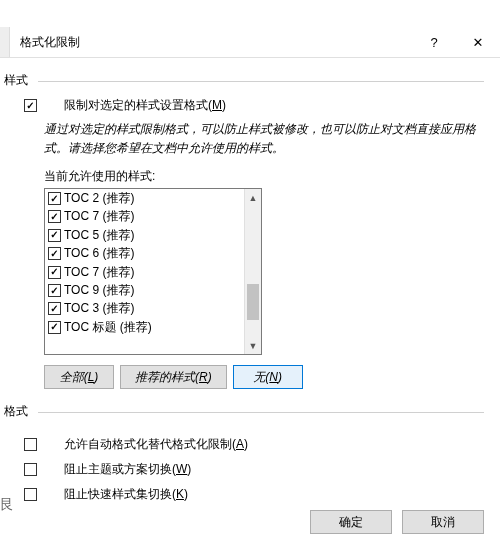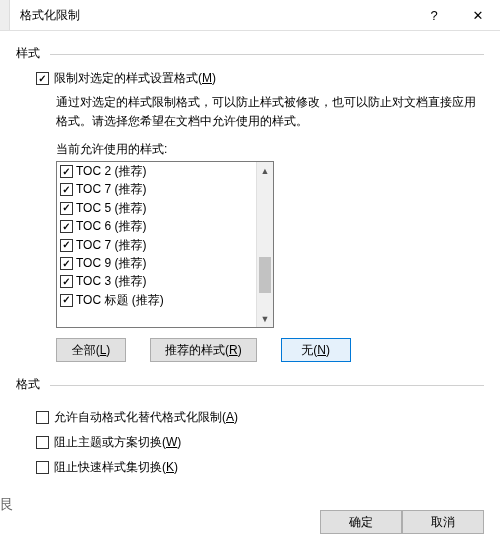--- a/index.html
+++ b/index.html
@@ -12,20 +12,21 @@
     width: 500px;
     height: 548px;
     overflow: hidden;
   }
   .titlebar {
     height: 31px;
     display: flex;
     align-items: center;
     border-bottom: 1px solid #e0e0e0;
     background: #fff;
+    margin-top: 27px;
   }
   .titlebar .lefticon {
     width: 10px; height: 100%;
     background: #eee;
     border-right: 1px solid #ddd;
     margin-right: 8px;
   }
   .titlebar .title {
     flex: 1;
     font-size: 12px;
@@ -35,21 +36,21 @@
     width: 44px;
     height: 100%;
     display: flex;
     align-items: center;
     justify-content: center;
     font-family: sans-serif;
     font-size: 13px;
     color: #000;
   }
   .content {
-    padding: 10px 16px 0 16px;
+    padding: 10px 16px 0 4px;
   }
   .grouplabel {
     font-size: 12px;
     margin: 4px 0 2px 0;
     position: relative;
   }
   .grouplabel::after {
     content: "";
     position: absolute;
     top: 50%;
@@ -58,37 +59,39 @@
     left: 34px;
     right: 0;
   }
   .indent {
     padding-left: 20px;
   }
   .checkbox-row {
     display: flex;
     align-items: center;
     margin: 8px 0 6px 0;
+    gap: 22px;
   }
   .checkbox {
     width: 13px; height: 13px;
     border: 1px solid #333;
     margin-right: 5px;
     display: flex;
     align-items: center;
     justify-content: center;
     font-size: 10px;
     line-height: 1;
     background: #fff;
   }
   .checkbox.checked::before { content: "✓"; color:#000; font-weight:bold; }
   .underline { text-decoration: underline; }
   .desc {
     margin: 4px 0 10px 0;
     line-height: 1.6;
+    font-style: italic;
   }
   .listlabel {
     margin-bottom: 3px;
   }
   .listbox {
     border: 1px solid #7a7a7a;
     height: 167px;
     width: 218px;
     position: relative;
     background: #fff;
@@ -127,41 +130,43 @@
     font-size: 9px; color:#555;
   }
   .scrollbar .thumb {
     position:absolute;
     left:2px; right:2px;
     top: 95px; height: 36px;
     background:#c2c2c2;
   }
   .btnrow {
     display: flex;
-    gap: 24px;
+    gap: 6px;
     margin: 10px 0 14px 0;
+    font-style: italic;
   }
   .btn {
     height: 24px;
     padding: 0 14px;
     border: 1px solid #adadad;
     background: #e1e1e1;
     display:flex;align-items:center;justify-content:center;
     font-size:12px;
     min-width: 70px;
   }
   .btn.hover {
     background: #e5f1fb;
     border-color: #0078d7;
   }
   .footer {
     position: absolute;
     bottom: 14px;
     right: 16px;
     display: flex;
+    gap: 10px;
   }
   .footer .btn { min-width: 82px; }
   .ghost { color:#666; position:absolute; left:0; bottom:34px; font-size:14px; }
 </style>
 </head>
 <body>
 
 <div class="titlebar">
   <div class="lefticon"></div>
   <div class="title">格式化限制</div>

